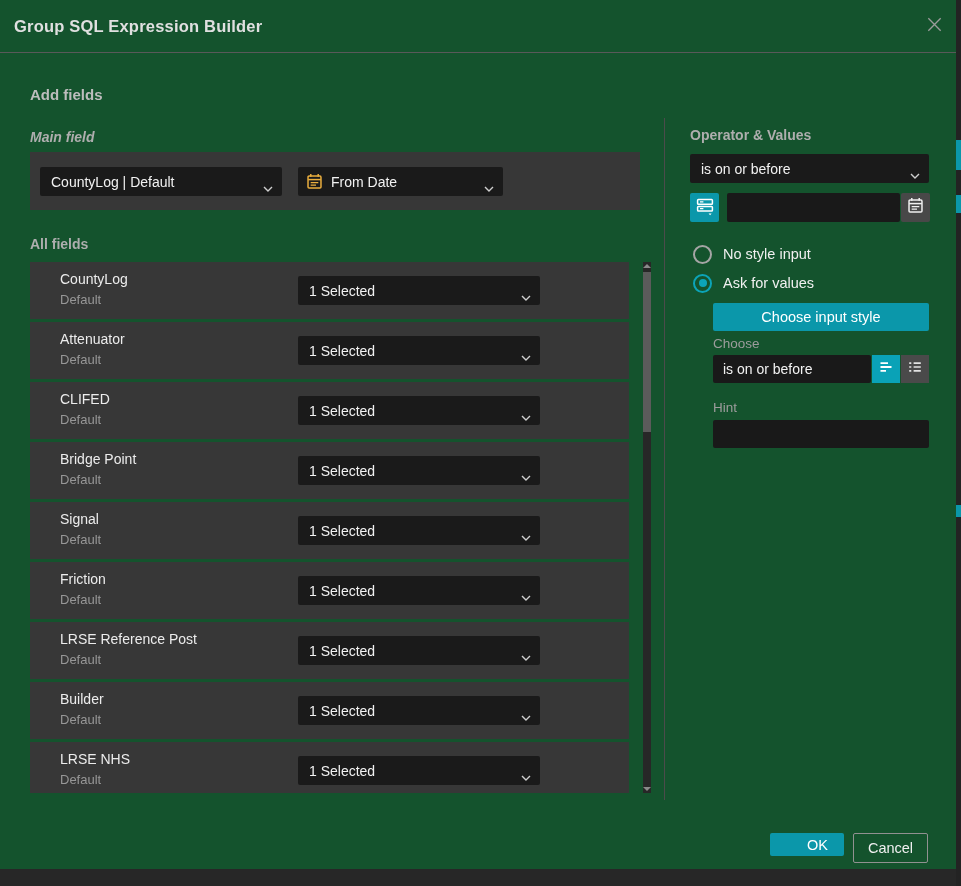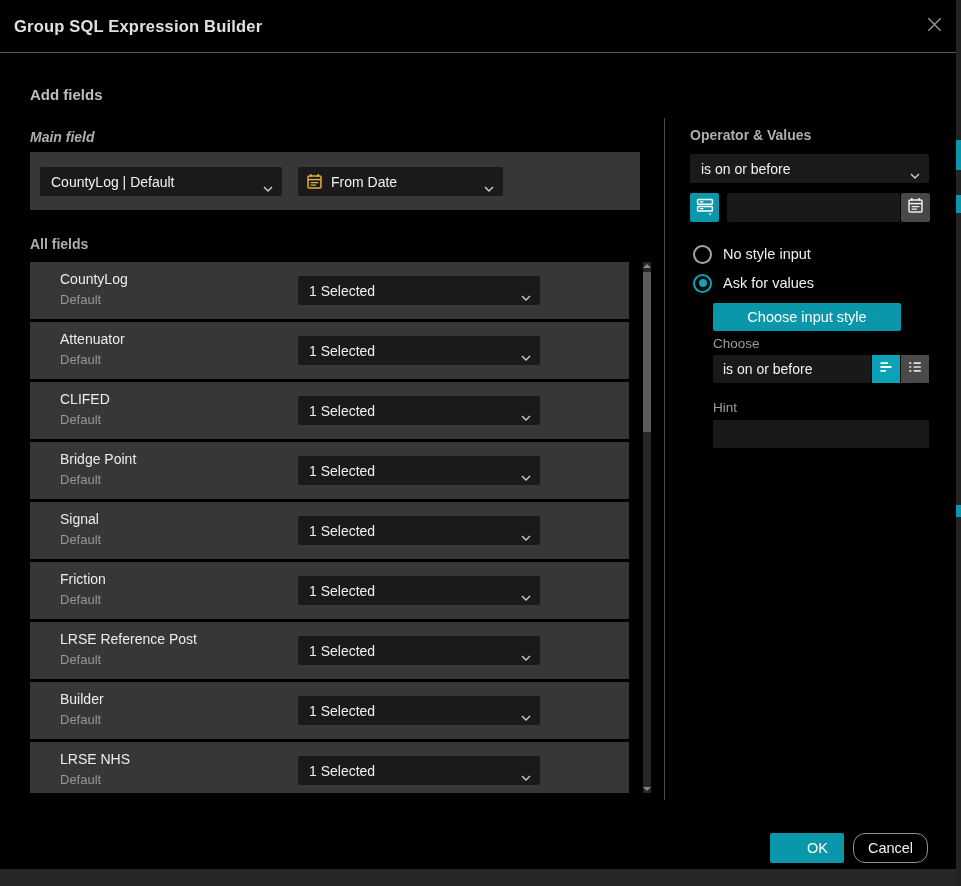--- a/index.html
+++ b/index.html
@@ -1,16 +1,16 @@
 <!DOCTYPE html>
 <html><head>
 <meta charset="utf-8">
 <style>
   html,body{margin:0;padding:0;background:#1b1b1b;}
-  .screen{position:relative;width:961px;height:886px;background:#000000;overflow:hidden;
+  .screen{position:relative;width:961px;height:886px;background:#14532d;overflow:hidden;
           font-family:"Liberation Sans", sans-serif;color:#e6e6e6;}
   .abs{position:absolute;box-sizing:border-box;}
 
   
   .title{left:14px;top:0;height:52px;line-height:52px;font-size:16.5px;font-weight:600;color:#e0e0e0;letter-spacing:.2px;}
   .close-btn{left:921px;top:13px;width:26px;height:26px;display:flex;align-items:center;justify-content:center;cursor:pointer;}
   .divider-h{left:0;top:52px;width:956px;height:1px;background:#595959;}
 
   
   .h1{font-size:15px;font-weight:700;color:#bdbdbd;}
@@ -42,21 +42,21 @@
   .divider-v{left:664px;top:118px;width:1px;height:682px;background:#4b4b4b;}
 
   
   .icon-btn{display:flex;align-items:center;justify-content:center;cursor:pointer;border-radius:2px;}
   .radio-row{display:flex;align-items:center;cursor:pointer;}
   .radio{width:15px;height:15px;border-radius:50%;border:2px solid #a5a5a5;margin-right:11px;position:relative;flex:0 0 auto;}
   .radio.checked{border-color:#0ca4b8;}
   .radio.checked::after{content:"";position:absolute;left:3.5px;top:3.5px;width:8px;height:8px;border-radius:50%;background:#0ca4b8;}
   .radio-label{font-size:14.5px;color:#f0f0f0;}
   .btn-primary{background:#0b97aa;color:#fff;font-size:14.5px;display:flex;align-items:center;justify-content:center;cursor:pointer;border-radius:2px;}
-  .btn-ghost{background:transparent;color:#f0f0f0;border:1px solid #919191;font-size:14.5px;display:flex;align-items:center;justify-content:center;cursor:pointer;border-radius:12px;}
+  .btn-ghost{background:transparent;color:#f0f0f0;border:1px solid #919191;font-size:14.5px;display:flex;align-items:center;justify-content:center;cursor:pointer;border-radius:2px;}
   .tgl{width:28px;height:28px;display:flex;align-items:center;justify-content:center;cursor:pointer;}
   .tgl.on{background:#0aa2b7;}
   .tgl.off{background:#4a4a4a;}
 
   
   .edge-strip{left:956px;top:0;width:5px;height:886px;background:#232323;}
   .edge-teal{position:absolute;left:0;width:5px;background:#0b97aa;}
   .bottom-strip{left:0;top:869px;width:956px;height:17px;background:#272727;}
 </style>
 </head>
@@ -259,21 +259,21 @@
 
   <div class="abs radio-row" style="left:693px;top:245px;height:18px;">
     <span class="radio" id="radio-no"></span>
     <span class="radio-label">No style input</span>
   </div>
   <div class="abs radio-row" style="left:693px;top:274px;height:18px;justify-content:space-between;">
     <span class="radio checked" id="radio-ask"></span>
     <span class="radio-label">Ask for values</span>
   </div>
 
-  <div class="abs btn-primary" style="left:713px;top:303px;width:188px;height:28px;">Choose input style</div>
+  <div class="abs btn-primary" style="left:713px;top:303px;width:216px;height:28px;">Choose input style</div>
 
   <div class="abs cap" style="left:713px;top:336px;">Choose</div>
   <input class="abs txt" style="left: 713px; top: 355px; width: 158px; height: 28px;" value="is on or before">
   <div class="abs tgl on" style="left:872px;top:355px;height:28px;">
     <span>
       <svg width="18" height="18" viewBox="0 0 18 18" stroke="#fff" stroke-width="1.8" fill="none">
         <path d="M3.5 5.2h7.5M3.5 9h11M3.5 12.8h5.5"></path>
       </svg>
     </span>
   </div>
@@ -281,21 +281,21 @@
     <span>
       <svg width="18" height="18" viewBox="0 0 18 18" stroke="#e2e2e2" stroke-width="1.7" fill="none">
         <path d="M3.2 5.2h2.1M7.6 5.2h7.2M3.2 9h2.1M7.6 9h7.2M3.2 12.8h2.1M7.6 12.8h7.2"></path>
       </svg>
     </span>
   </div>
 
   <div class="abs cap" style="left:713px;top:400px;">Hint</div>
   <input class="abs txt" style="left: 713px; top: 420px; width: 216px; height: 28px;" value="">
 
-  <div class="abs btn-primary" style="left:770px;top:833px;width:74px;height:30px;padding-left:21px;">OK</div>
+  <div class="abs btn-primary" style="left:770px;top:833px;width:74px;height:23px;padding-left:21px;">OK</div>
   <div class="abs btn-ghost" style="left:853px;top:833px;width:75px;height:30px;">Cancel</div>
 
   <div class="abs bottom-strip"></div>
   <div class="abs edge-strip">
     <div class="edge-teal" style="top:140px;height:30px;"></div>
     <div class="edge-teal" style="top:195px;height:18px;"></div>
     <div class="edge-teal" style="top:505px;height:12px;"></div>
   </div>
 
 </div>

